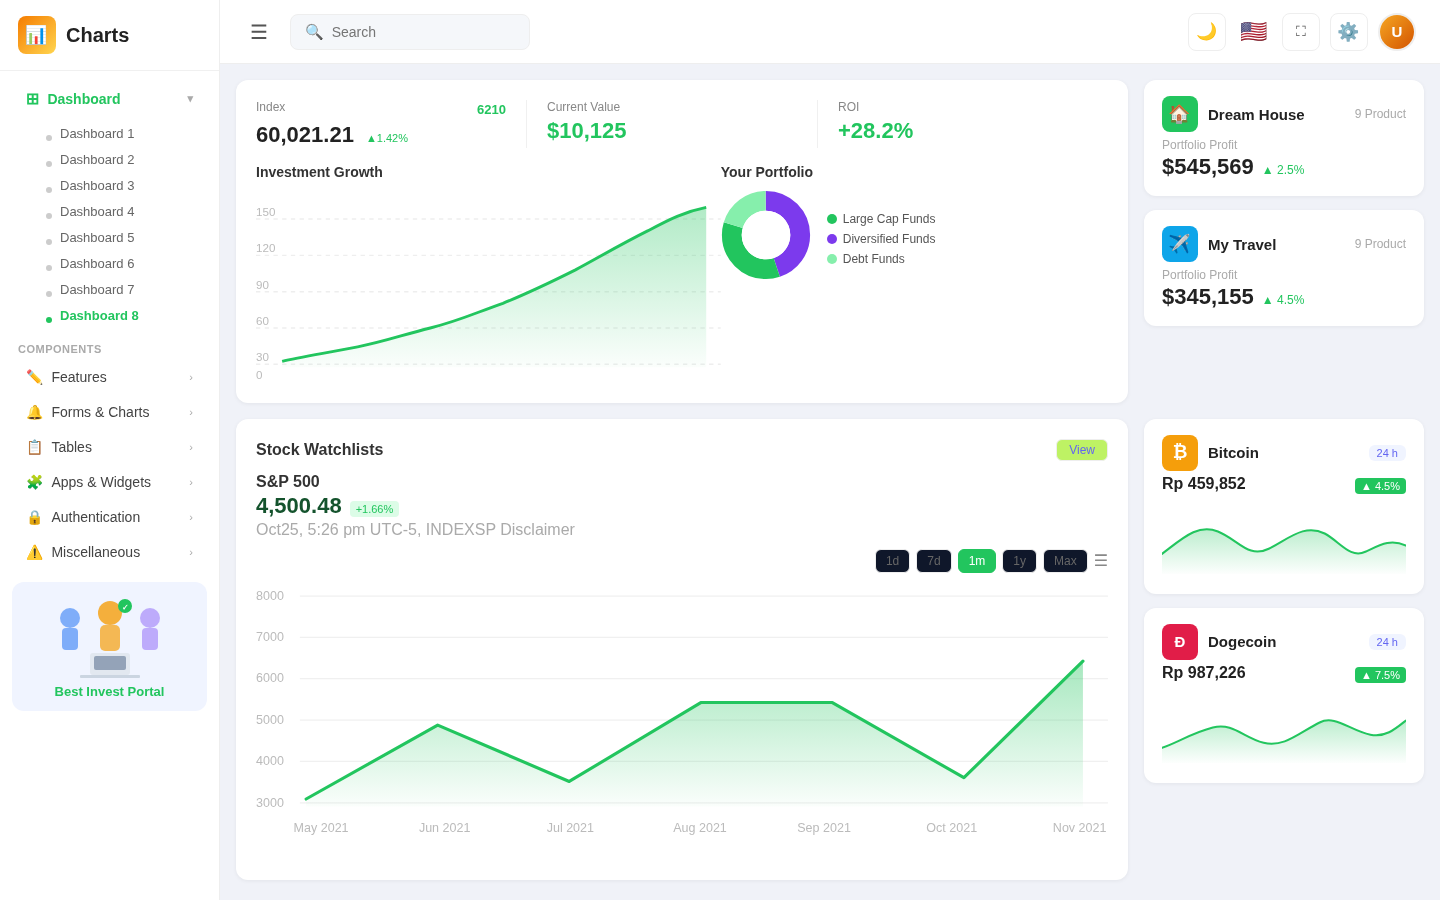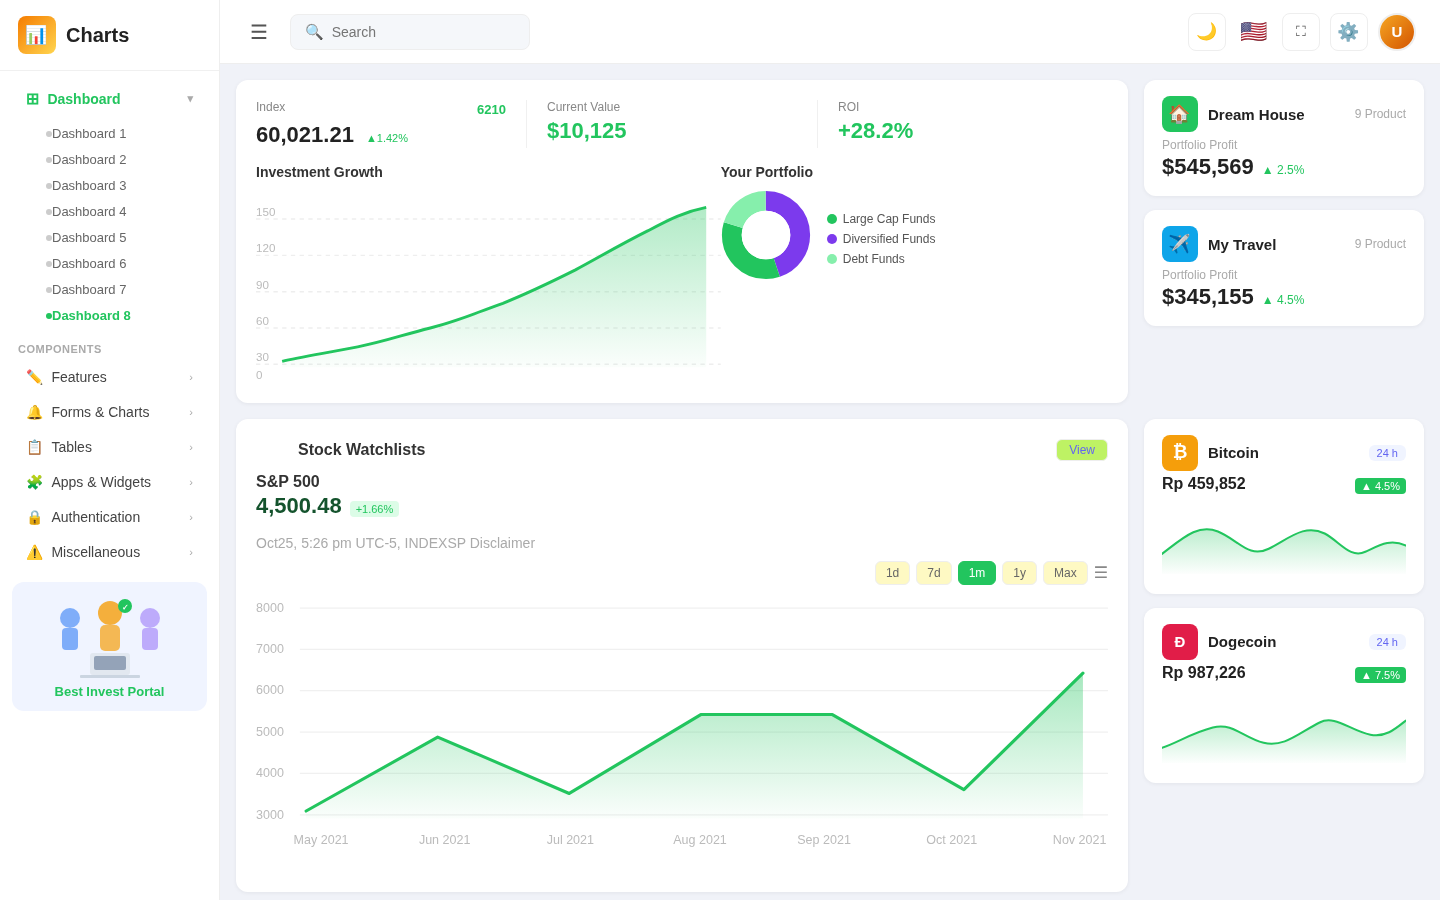--- a/index.html
+++ b/index.html
@@ -42,21 +42,21 @@
       border-radius: 6px;
       margin: 1px 8px;
       gap: 8px;
     }
     .nav-item.active { color: #22c55e; font-weight: 600; }
     .nav-item .nav-icon { font-size: 16px; color: #22c55e; }
     .nav-item .chevron { margin-left: auto; font-size: 11px; color: #aaa; }
 
     .sub-nav { padding: 2px 0 2px 30px; }
     .sub-nav-item {
-      display: flex; align-items: center; 
+      display: flex; align-items: flex-end; gap: 8px;
       padding: 5px 12px;
       font-size: 13px;
       color: #666;
       cursor: pointer;
       border-radius: 5px;
       margin: 1px 4px;
     }
     .sub-nav-item.active { color: #22c55e; font-weight: 600; }
     .sub-nav-item .dot { width: 6px; height: 6px; border-radius: 50%; background: #ccc; display: inline-block; }
     .sub-nav-item.active .dot { background: #22c55e; }
@@ -266,21 +266,21 @@
       font-size: 11px;
       color: white;
       background: #22c55e;
       border-radius: 4px;
       padding: 2px 6px;
       margin-left: auto;
       display: inline-block;
     }
 
     .wl-header { display: flex; align-items: center; margin-bottom: 12px; }
-    .wl-title { font-size: 16px; font-weight: 700; color: #333; margin-left: 42px; }
+    .wl-title { font-size: 16px; font-weight: 700; color: #333; }
     .wl-view {
       margin-left: auto;
       border: 1px solid #eee;
       border-radius: 6px;
       padding: 3px 12px;
       font-size: 12px;
       color: #6366f1;
       cursor: pointer;
       background: #bef264;
     }
@@ -288,31 +288,31 @@
     .wl-price { font-size: 22px; font-weight: 700; color: #14532d; }
     .wl-change {
       display: inline-block;
       background: #dcfce7;
       color: #22c55e;
       font-size: 11px;
       border-radius: 4px;
       padding: 2px 6px;
       margin-left: 8px;
     }
-    .wl-meta { font-size: 14px; color: #aaa; margin-top: 16px; margin-bottom: 10px; }
+    .wl-meta { font-size: 16px; color: #aaa; margin-top: 2px; margin-bottom: 10px; }
 
     .time-filters { display: flex; gap: 6px; margin-left: auto; align-items: center; }
     .time-btn {
       padding: 4px 10px;
       border-radius: 6px;
       border: 1px solid #eee;
       font-size: 12px;
       color: #666;
       cursor: pointer;
-      background: #fef9c3;
+      background: #0f172a;
     }
     .time-btn.active {
       background: #22c55e;
       color: #fff;
       border-color: #22c55e;
     }
     .time-more { font-size: 16px; color: #888; cursor: pointer; }
 
     .wl-controls { display: flex; align-items: center; margin-bottom: 8px; }
 

